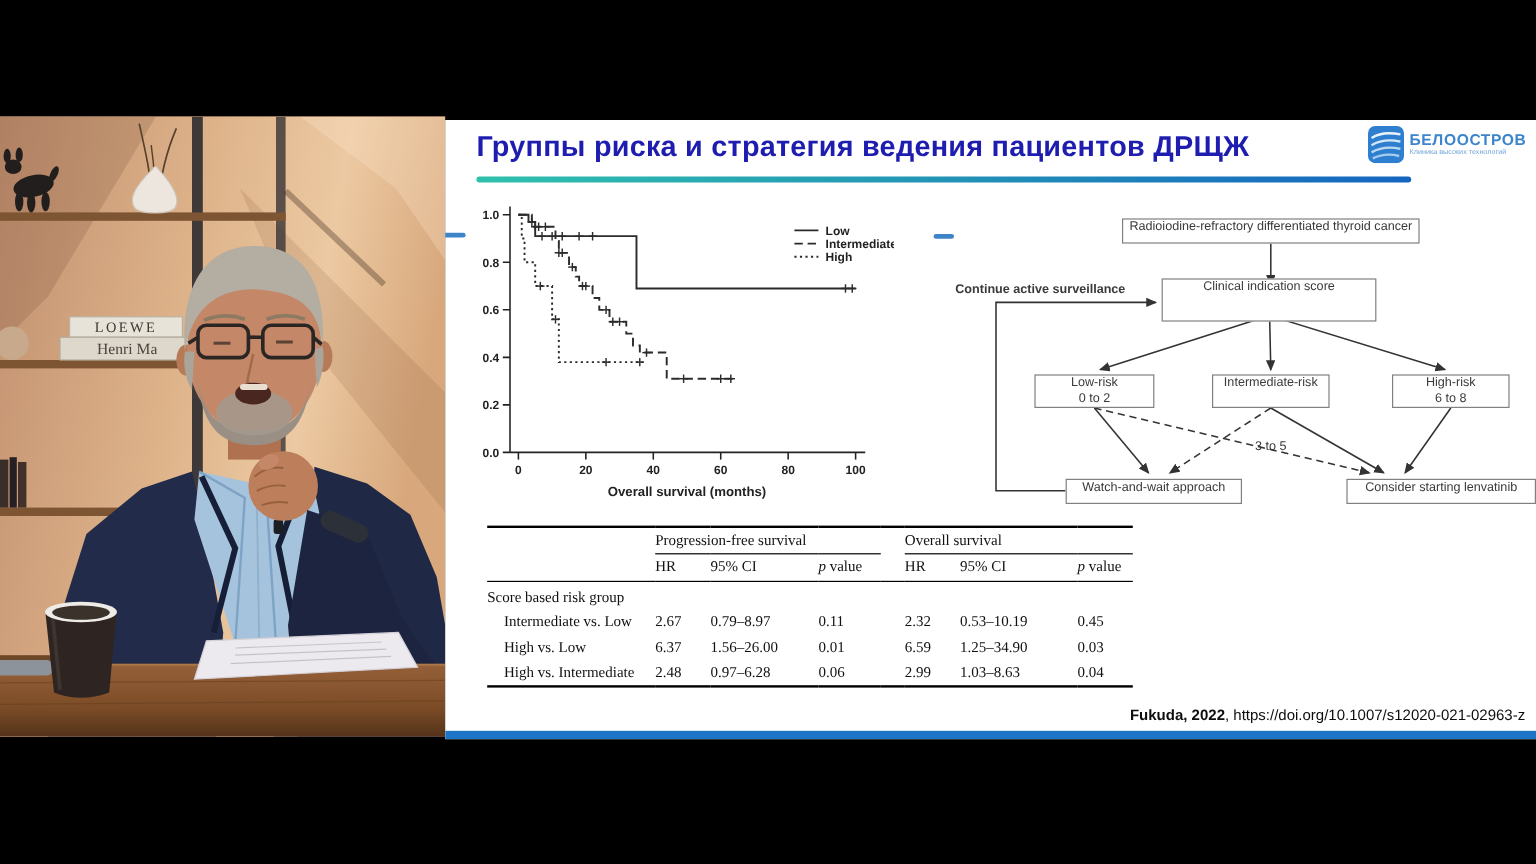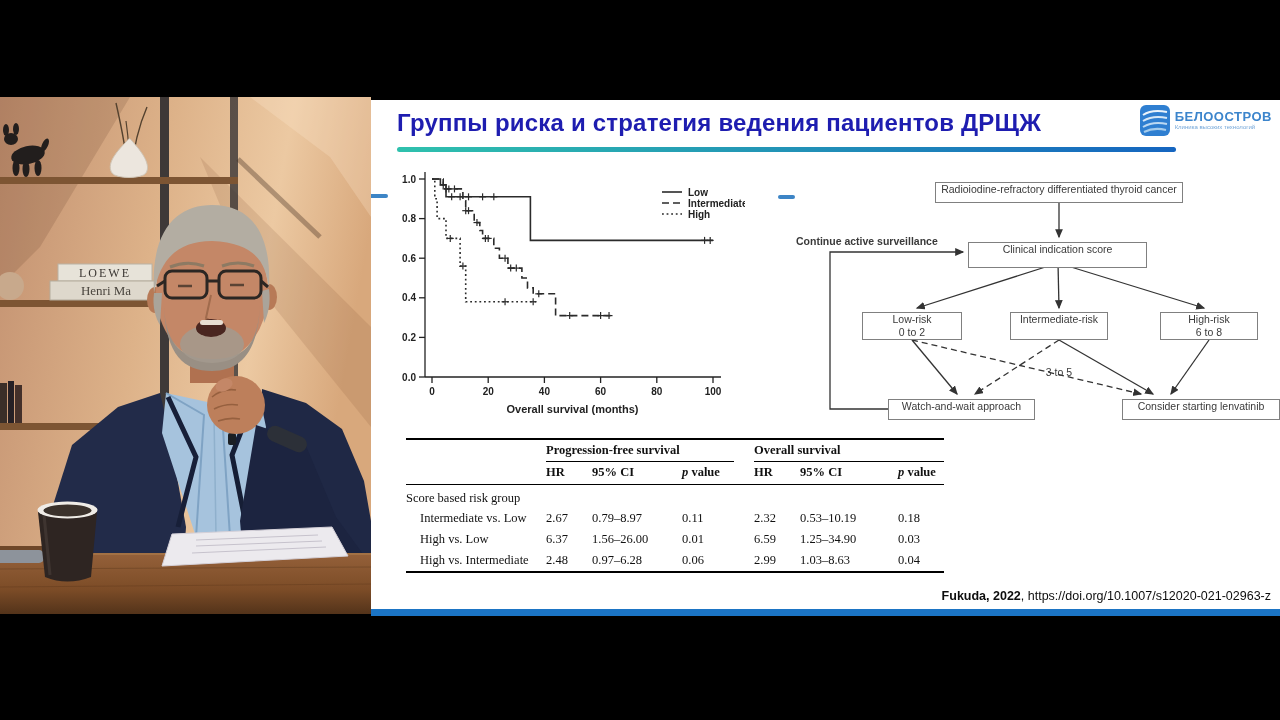--- a/index.html
+++ b/index.html
@@ -37,21 +37,21 @@
   .fad{stroke-dasharray:6,4;}
   .fnode{position:absolute;box-sizing:border-box;border:1px solid #808080;background:#fff;
          color:#3a3a3a;font-size:10.5px;text-align:center;line-height:13px;
          display:flex;flex-direction:column;}
   .flabel{position:absolute;color:#3a3a3a;font-size:10.5px;white-space:nowrap;}
 
   
   .risk-table{position:absolute;left:35px;top:338px;border-collapse:collapse;
       font-family:"Liberation Serif",serif;font-size:12.5px;color:#111;
       border-top:2px solid #000;border-bottom:2px solid #000;}
-  .risk-table th{font-weight:bold;text-align:left;}
+  .risk-table th{font-weight:normal;text-align:left;}
   .risk-table td{text-align:left;}
   .grp{border-bottom:1.2px solid #000;padding:3px 0 3px;}
   .sub-row th,.sub-row td{border-bottom:1.6px solid #000;padding:3px 0 4px;}
   .section td{padding:6px 0 2px;}
   .data-row td{padding:3px 0;}
   .rowlbl{padding-left:14px !important;}
   .pv{display:inline-block;}
   .pv::first-letter{font-style:italic;}
 
   .citation{position:absolute;right:9px;top:489px;font-size:12.5px;color:#0d0d0d;white-space:nowrap;}
@@ -328,21 +328,21 @@
         <path class="fa" d="M121,170 L166,224"></path>
         <path class="fa fad" d="M121,170 L350,224"></path>
         <path class="fa fad" d="M268,170 L184,224"></path>
         <path class="fa" d="M268,170 L362,224"></path>
         <path class="fa" d="M418,170 L380,224"></path>
         <path class="fa" d="M97,239 L39,239 L39,82 L172,82"></path>
       </svg>
       <div class="fnode" style="left:144px;top:12px;width:248px;height:21px;">
         <span>Radioiodine-refractory differentiated thyroid cancer</span>
       </div>
-      <div class="fnode" style="left:177px;top:72px;width:179px;height:26px;">
+      <div class="fnode" style="left:177px;top:62px;width:179px;height:36px;">
         <span>Clinical indication score</span>
       </div>
       <div class="fnode" style="left:71px;top:142px;width:100px;height:28px;">
         <span>Low-risk</span>
         <span>0 to 2</span>
       </div>
       <div class="fnode" style="left:219px;top:142px;width:98px;height:28px;gap:40px;">
         <span>Intermediate-risk</span>
         <span>3 to 5</span>
       </div>
@@ -393,21 +393,21 @@
           <td colspan="8">Score based risk group</td>
         </tr>
         <tr class="data-row">
           <td class="rowlbl">Intermediate vs. Low</td>
           <td>2.67</td>
           <td>0.79–8.97</td>
           <td>0.11</td>
           <td></td>
           <td>2.32</td>
           <td>0.53–10.19</td>
-          <td>0.18</td>
+          <td>0.45</td>
         </tr>
         <tr class="data-row">
           <td class="rowlbl">High vs. Low</td>
           <td>6.37</td>
           <td>1.56–26.00</td>
           <td>0.01</td>
           <td></td>
           <td>6.59</td>
           <td>1.25–34.90</td>
           <td>0.03</td>

